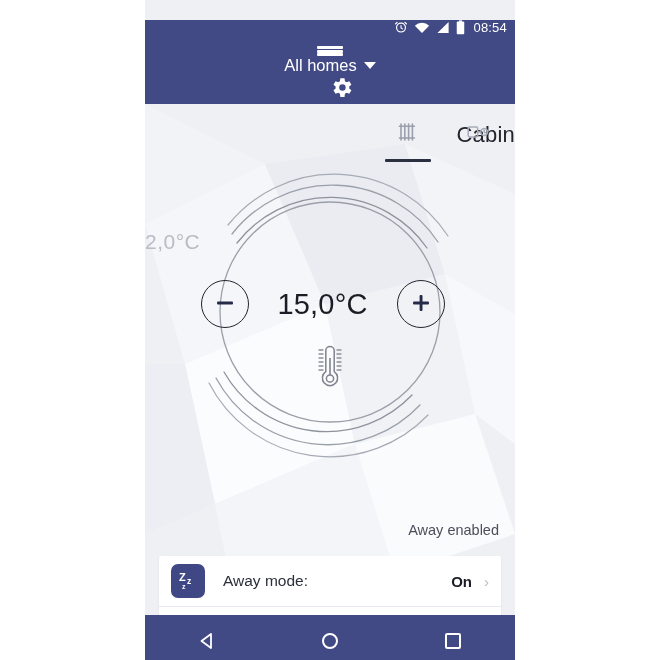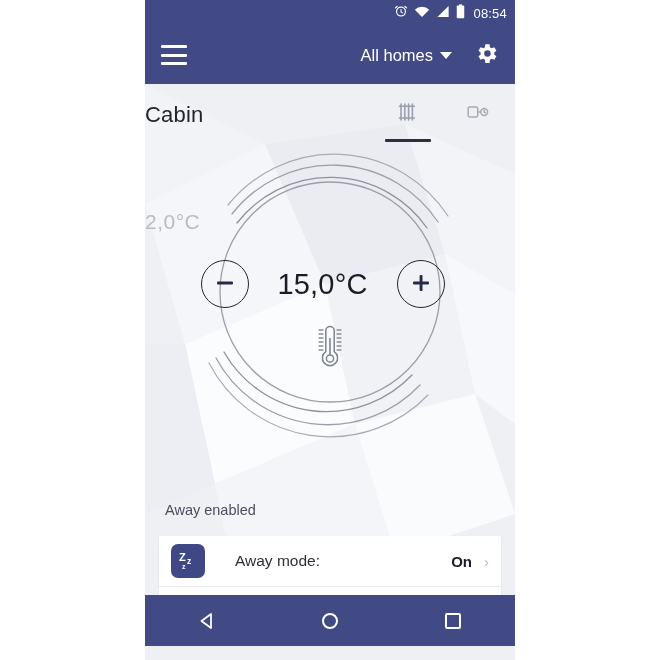--- a/index.html
+++ b/index.html
@@ -9,49 +9,49 @@
   #screenshot { position:relative; width:660px; height:660px; background:#ffffff; }
 
   
   #phone {
     position:absolute; left:145px; top:0; width:370px; height:660px;
     background:#eef0f4; overflow:hidden;
   }
 
   
   .statusbar {
-    height:26px; background:#414a85; display:flex; align-items:center;
-    justify-content:flex-end; padding:0 8px; gap:6px;
+    height:26px; background:#414a85; display:flex; 
+    justify-content:flex-end; padding:0 8px; gap:6px;margin-top:20px;
   }
   .sb-icon { display:block; }
   .sb-time { color:#ffffff; font-size:13px; letter-spacing:.2px; font-weight:400; margin-left:2px; }
 
   
   .appbar {
     height:58px; background:#414a85; display:flex; align-items:center;
-    padding:0 16px; position:relative;
+    padding:0 16px; position:relative;flex-direction:column;
   }
   .hamburger { width:26px; height:20px; display:flex; flex-direction:column; justify-content:space-between; cursor:pointer; }
   .hamburger span { display:block; height:3px; background:#ffffff; border-radius:1px; }
   .appbar-spacer { flex:1; }
   .homes-select { display:flex; align-items:center; gap:7px; cursor:pointer; }
   .homes-label { color:#ffffff; font-size:16.5px; }
   .caret { width:0;height:0;border-left:6px solid transparent;border-right:6px solid transparent;border-top:7px solid #ffffff; }
   .gear { margin-left:22px; cursor:pointer; display:block; }
 
   
   .content { position:relative; height:511px; background:#eef0f4; overflow:hidden; }
   .poly-bg { position:absolute; inset:0; width:100%; height:100%; }
 
   .title-row {
     position:relative; display:flex; align-items:flex-start;
     padding:18px 18px 0 18px; height:58px;
   }
   .room-title {
-    position:absolute; left:0; right:0; top:18px; text-align:left;
+    position:absolute; left:0; right:0; top:18px; text-align:right;
     font-size:22px; color:#22252d; letter-spacing:.2px;
   }
   .tabs { position:absolute; right:14px; top:16px; display:flex; align-items:flex-start; gap:24px; }
   .tab { display:flex; flex-direction:column; align-items:center; cursor:pointer; }
   .tab-underline { width:46px; height:2.5px; background:#2b3040; margin-top:9px; border-radius:1px; }
   .tab-underline.hidden { background:transparent; }
 
   
   .dial-wrap { position:relative; height:300px; }
   .dial-svg { position:absolute; left:50%; top:0; transform:translateX(-50%); }
@@ -66,37 +66,37 @@
   }
   .round-btn {
     width:48px; height:48px; border-radius:50%; border:1.6px solid #22252d;
     background:transparent; display:flex; align-items:center; justify-content:center;
     cursor:pointer; flex:0 0 auto;
   }
   .target-temp { font-size:29px; color:#1b1d26; letter-spacing:.2px; min-width:108px; text-align:center; }
   .thermo { position:absolute; left:50%; top:176px; transform:translateX(-50%); }
 
   .away-status {
-    position:absolute; left:0; right:0; top:418px; text-align:left;
+    position:absolute; left:0; right:16px; top:418px; text-align:right;
     font-size:14.5px; color:#4a4f5c;padding-left:20px;
   }
 
   
   .card {
     position:absolute; left:14px; right:14px; top:452px;
     background:#ffffff; border-radius:2px; box-shadow:0 1px 2px rgba(0,0,0,.10);
     overflow:hidden;
   }
   .row { display:flex; align-items:center; height:50px; padding:0 12px; cursor:pointer; }
   .row + .row { border-top:1px solid #e7e9ee; }
   .row-icon {
     width:34px; height:34px; border-radius:7px; background:#3f4884;
     display:flex; align-items:center; justify-content:center; flex:0 0 auto;
   }
-  .row-label { margin-left:30px; font-size:15.5px; color:#2b2f3a; flex:1; }
+  .row-label { margin-left:18px; font-size:15.5px; color:#2b2f3a; flex:1; }
   .row-value { font-size:15px; color:#1b1d26; font-weight:bold; }
   .chev { margin-left:12px; color:#b8bcc6; font-size:15px; line-height:1; }
 
   
   .navbar { height:51px; background:#414a85; display:flex; align-items:center; justify-content:space-around; }
   .nav-btn { width:56px; height:40px; display:flex; align-items:center; justify-content:center; cursor:pointer; }
 </style>
 </head>
 <body>
 

